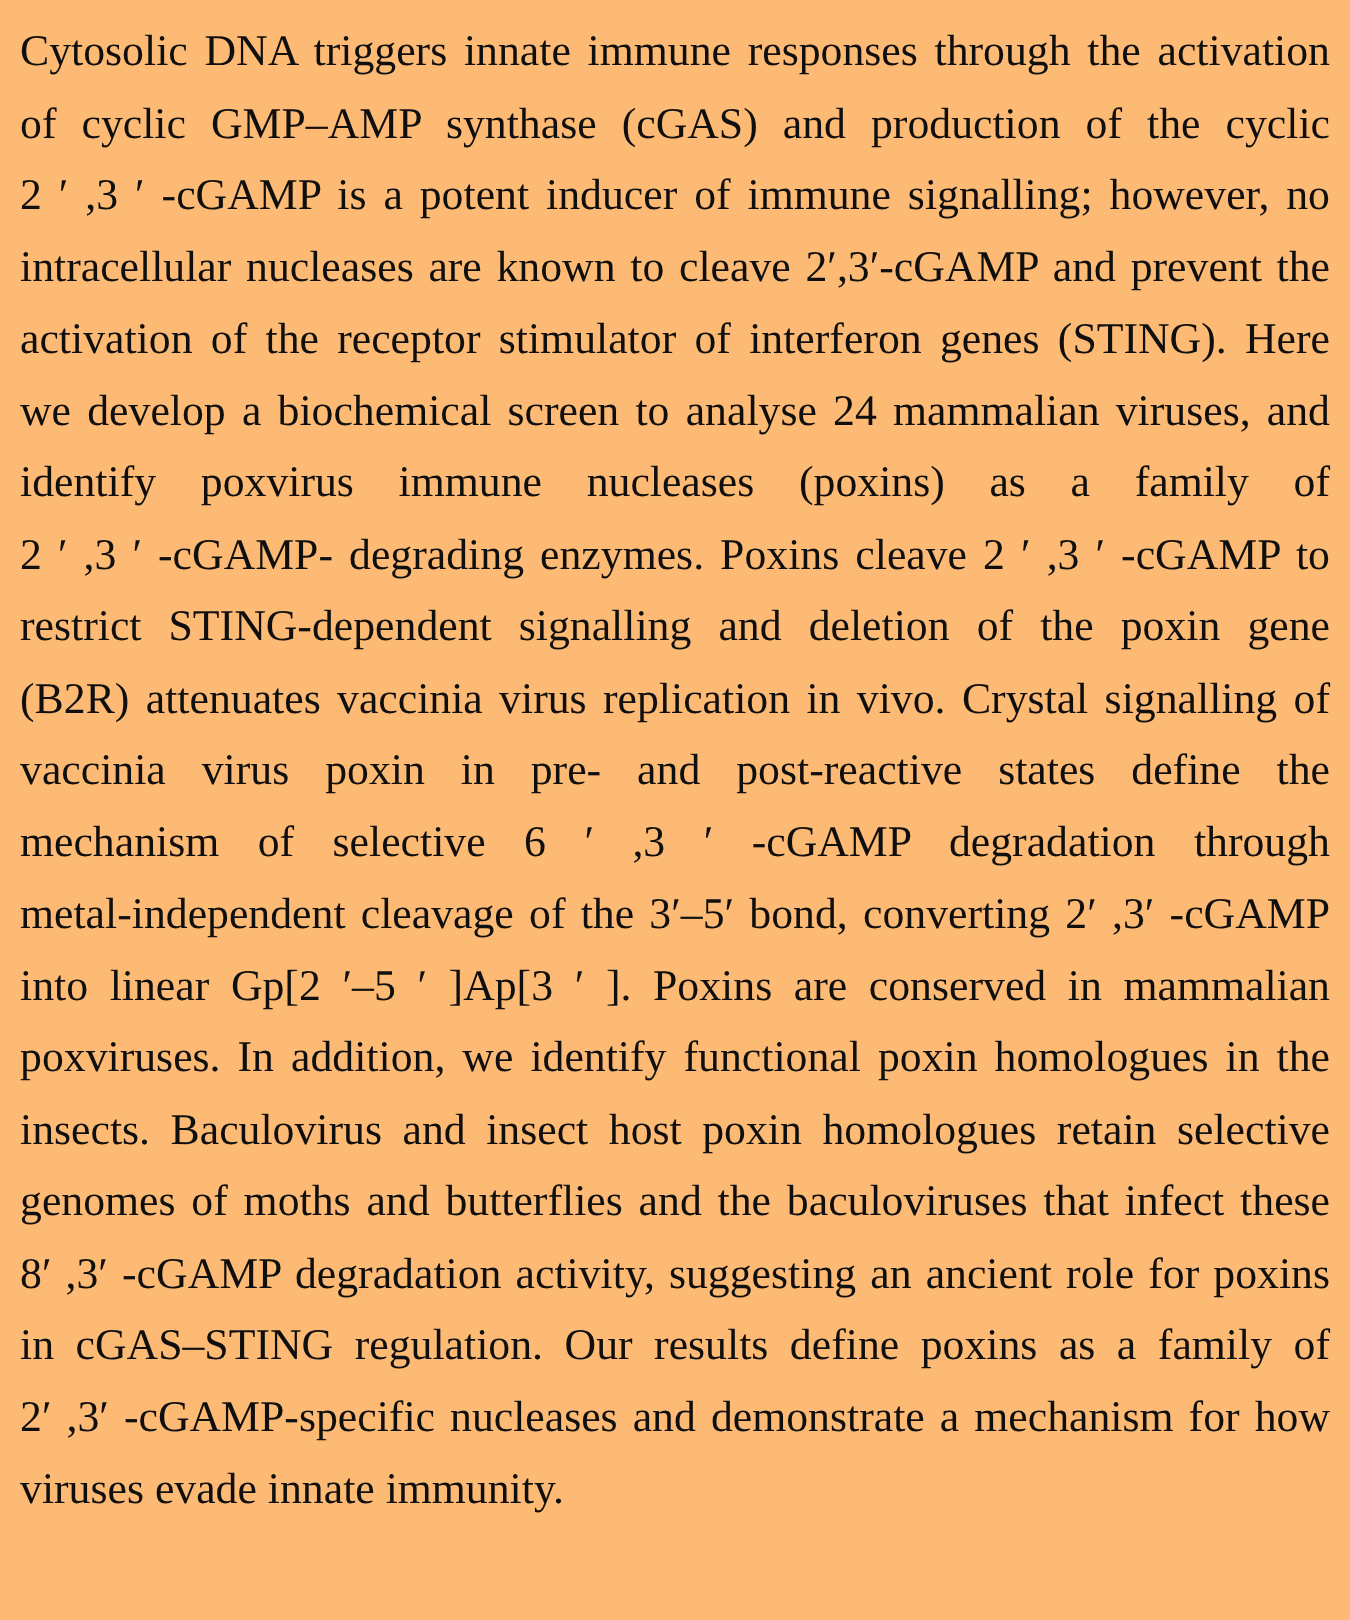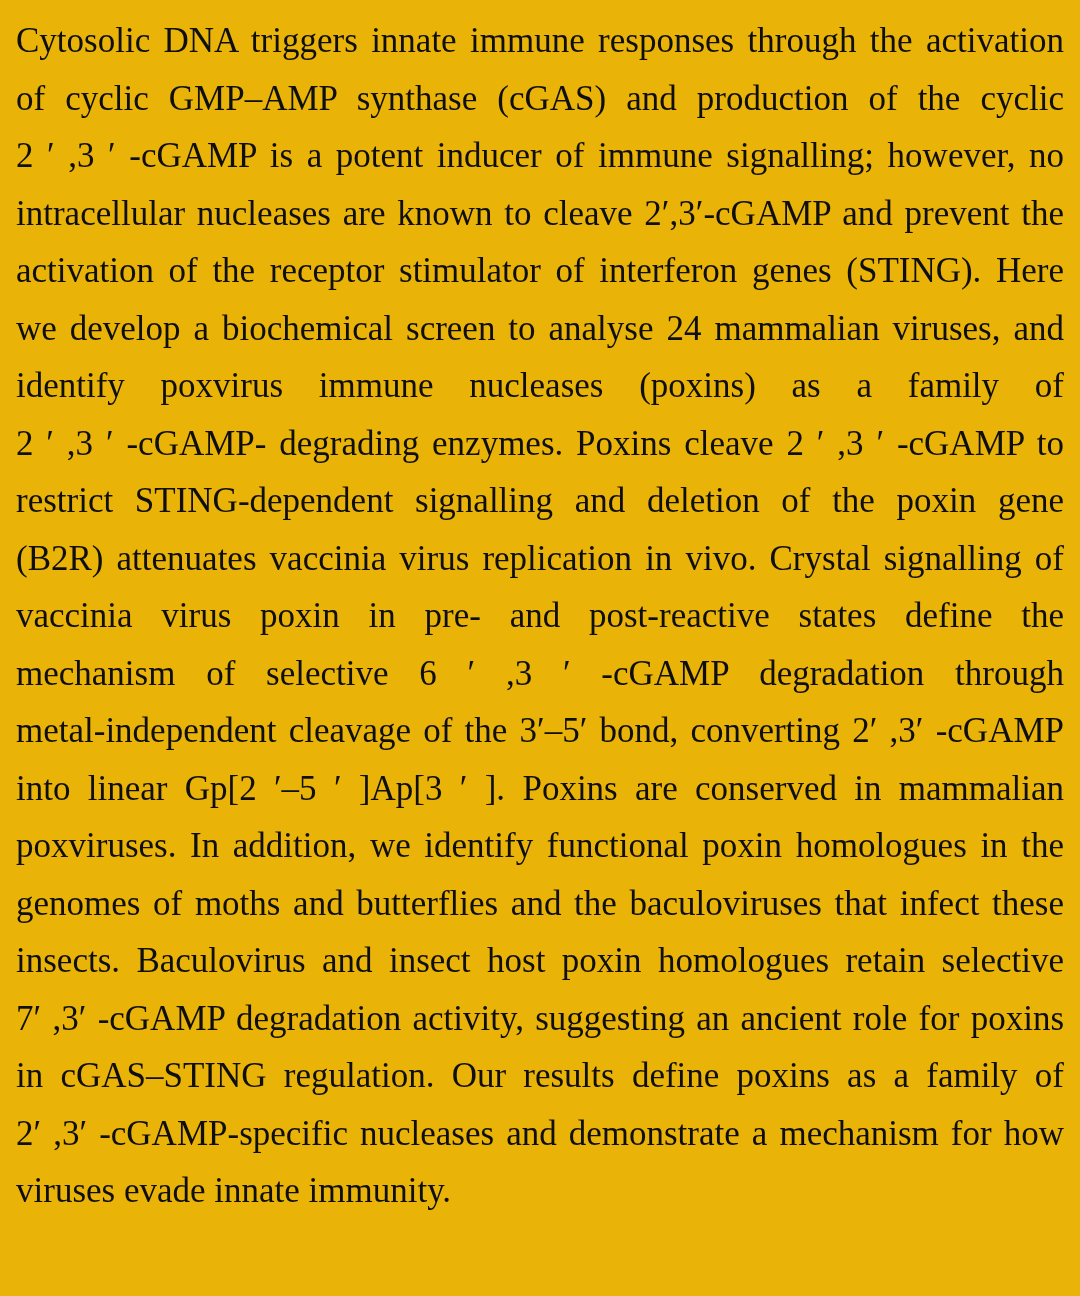--- a/index.html
+++ b/index.html
@@ -3,21 +3,21 @@
 <meta charset="utf-8">
 <style>
   html, body {
     margin: 0;
     padding: 0;
     background: #ffffff;
   }
   .page {
     width: 1080px;
     height: 1296px;
-    background: #eab308;
+    background: #fdba74;
     box-sizing: border-box;
     padding: 12px 16px 0 16px;
     overflow: hidden;
   }
   .abstract {
     font-family: "Liberation Serif", "DejaVu Serif", serif;
     font-size: 35px;
     line-height: 57.5px;
     color: #0f0f0f;
     width: 1048px;
@@ -44,20 +44,20 @@
       <div class="line">we develop a biochemical screen to analyse 24 mammalian viruses, and</div>
       <div class="line">identify poxvirus immune nucleases (poxins) as a family of</div>
       <div class="line">2 ′ ,3 ′ -cGAMP- degrading enzymes. Poxins cleave 2 ′ ,3 ′ -cGAMP to</div>
       <div class="line">restrict STING-dependent signalling and deletion of the poxin gene</div>
       <div class="line">(B2R) attenuates vaccinia virus replication in vivo. Crystal signalling of</div>
       <div class="line">vaccinia virus poxin in pre- and post-reactive states define the</div>
       <div class="line">mechanism of selective 6 ′ ,3 ′ -cGAMP degradation through</div>
       <div class="line">metal-independent cleavage of the 3′–5′ bond, converting 2′ ,3′ -cGAMP</div>
       <div class="line">into linear Gp[2 ′–5 ′ ]Ap[3 ′ ]. Poxins are conserved in mammalian</div>
       <div class="line">poxviruses. In addition, we identify functional poxin homologues in the</div>
+      <div class="line">insects. Baculovirus and insect host poxin homologues retain selective</div>
       <div class="line">genomes of moths and butterflies and the baculoviruses that infect these</div>
-      <div class="line">insects. Baculovirus and insect host poxin homologues retain selective</div>
-      <div class="line">7′ ,3′ -cGAMP degradation activity, suggesting an ancient role for poxins</div>
+      <div class="line">8′ ,3′ -cGAMP degradation activity, suggesting an ancient role for poxins</div>
       <div class="line">in cGAS–STING regulation. Our results define poxins as a family of</div>
       <div class="line">2′ ,3′ -cGAMP-specific nucleases and demonstrate a mechanism for how</div>
       <div class="line last">viruses evade innate immunity.</div>
     </div>
 </div>
 
 </body></html>

